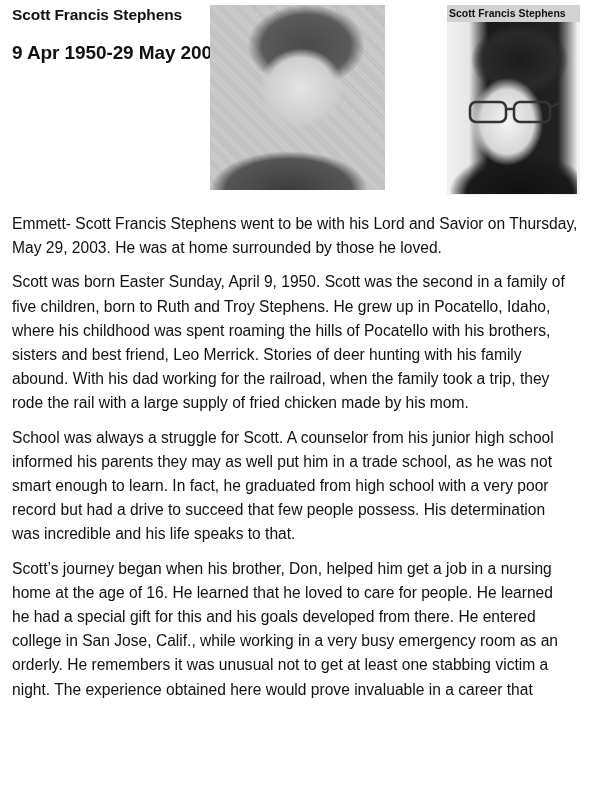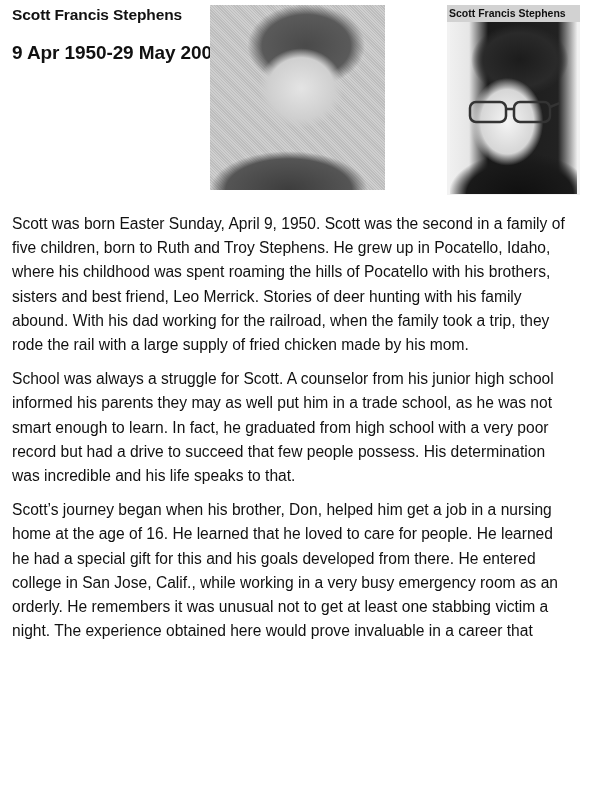--- a/index.html
+++ b/index.html
@@ -69,20 +69,22 @@
     <svg class="glasses" viewBox="0 0 92 26">
       <rect x="2" y="3" width="36" height="20" rx="6" fill="none" stroke="#333" stroke-width="2.5"></rect>
       <rect x="46" y="3" width="36" height="20" rx="6" fill="none" stroke="#333" stroke-width="2.5"></rect>
       <line x1="38" y1="10" x2="46" y2="10" stroke="#333" stroke-width="2.5"></line>
       <line x1="82" y1="8" x2="92" y2="4" stroke="#333" stroke-width="2.5"></line>
     </svg>
   </div>
 </div>
 
 <div class="body-text">
+  <p>Emmett- Scott Francis Stephens went to be with his Lord and Savior on Thursday,
+May 29, 2003.  He was at home surrounded by those he loved.</p>
   <p>Scott was born Easter Sunday, April 9, 1950.  Scott was the second in a family of
 five children, born to Ruth and Troy Stephens.  He grew up in Pocatello, Idaho,
 where his childhood was spent roaming the hills of Pocatello with his brothers,
 sisters and best friend, Leo Merrick.  Stories of deer hunting with his family
 abound.  With his dad working for the railroad, when the family took a trip, they
 rode the rail with a large supply of fried chicken made by his mom.</p>
   <p>School was always a struggle for Scott.  A counselor from his junior high school
 informed his parents they may as well put him in a trade school, as he was not
 smart enough to learn.  In fact, he graduated from high school with a very poor
 record but had a drive to succeed that few people possess.  His determination

